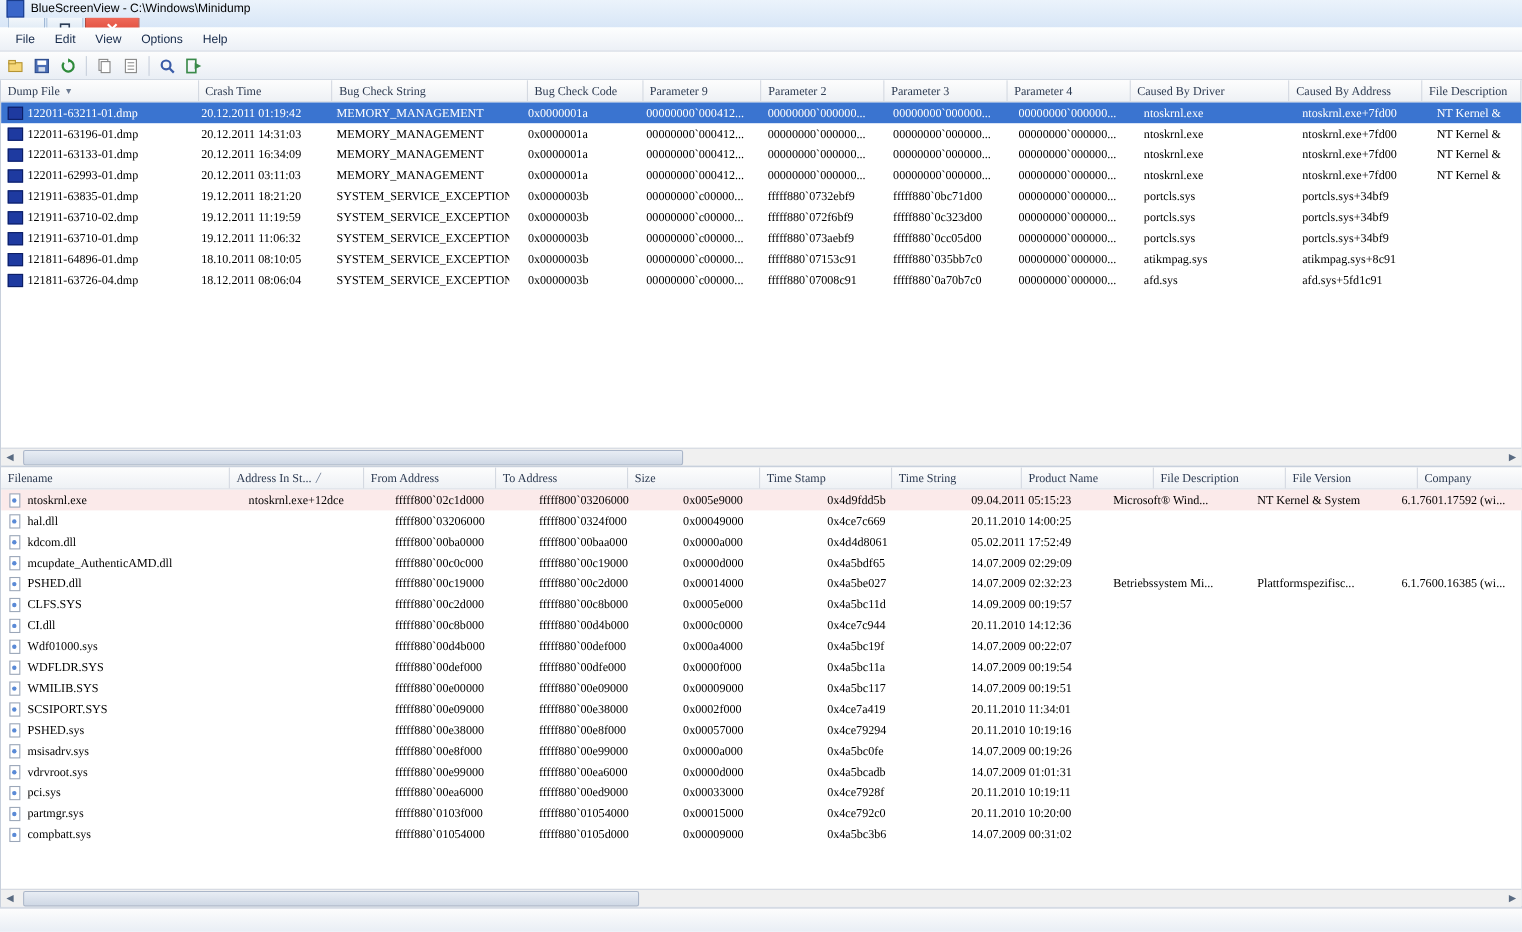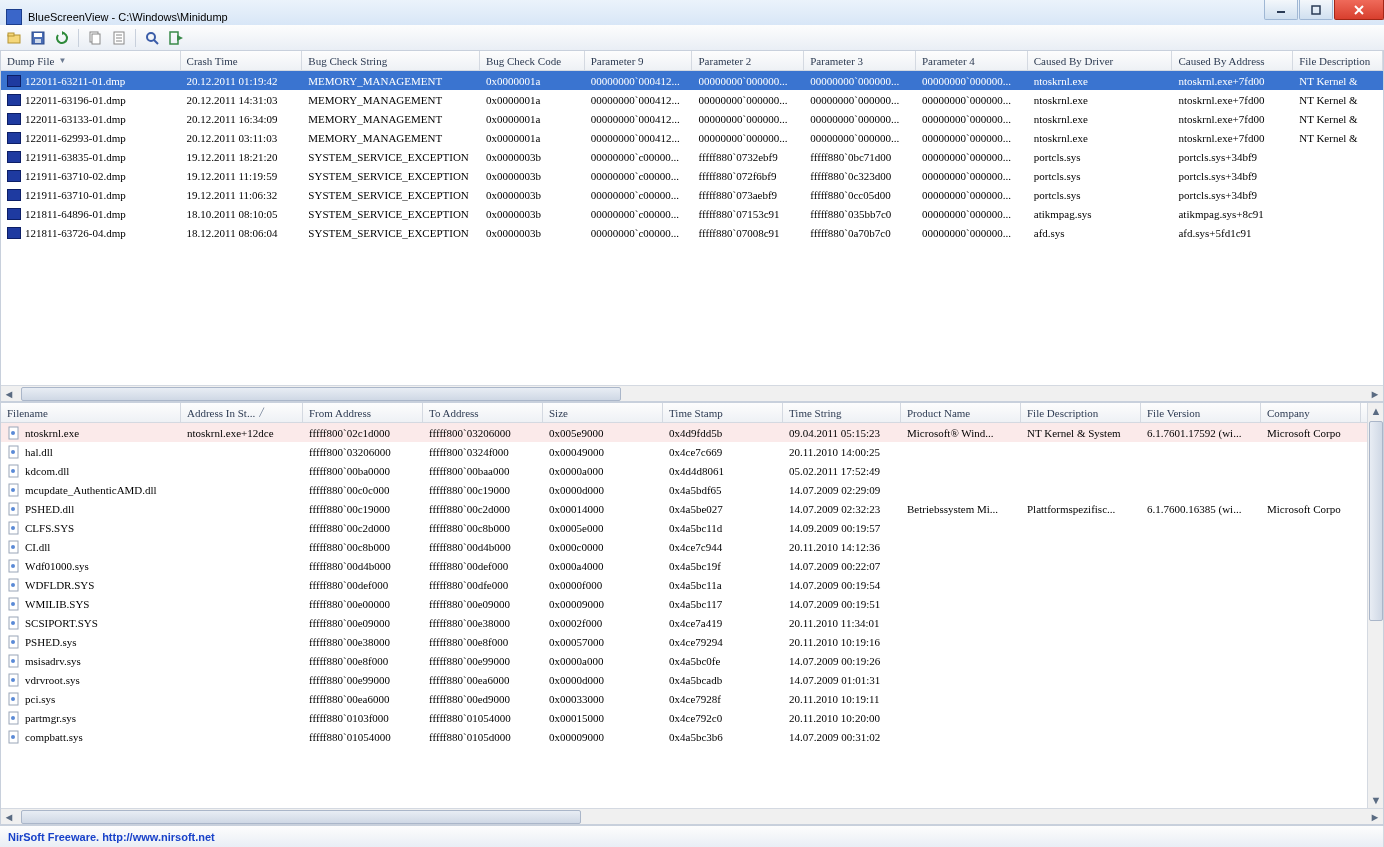--- a/index.html
+++ b/index.html
@@ -1,18 +1,18 @@
 <!DOCTYPE html>
 <html><head>
 <meta charset="utf-8">
 <style>
   * { box-sizing: border-box; margin: 0; padding: 0; }
   html, body { width: 1384px; height: 847px; overflow: hidden; font-family: Tahoma, 'Segoe UI', sans-serif; font-size: 11px; background: #d6dff5; }
   .window { width: 1384px; height: 847px; background:#fff; display:flex; flex-direction:column; }
-  .titlebar { height:25px; background: linear-gradient(#ebf3fb,#d8e6f7); display:flex; align-items:flex-end; padding-left:6px; padding-right:0; justify-content:space-between; }
+  .titlebar { height:25px; background: linear-gradient(#ebf3fb,#d8e6f7); display:flex; align-items:flex-start; padding-left:6px; padding-right:0; justify-content:space-between;flex-direction:column; }
   .titlebar-left { display:flex; align-items:center; gap:6px; }
   .app-icon { width:16px; height:16px; background:#3a66c9; border:1px solid #1b3d8c; }
   .titlebar-text { color:#000; }
   .win-btns { display:flex; align-items:flex-start; height:100%; }
   .win-btn { width:34px; height:20px; border-radius:0 0 2px 2px; margin-left:1px; display:flex; align-items:center; justify-content:center; }
   .win-btn.min, .win-btn.max { background:linear-gradient(#f3f7fb,#d0e0f0); border:1px solid #9fb7d4; border-top:none; }
   .win-btn.close { width:50px; background:linear-gradient(#ef6a5a,#d83f2e); border:1px solid #a32616; border-top:none; }
   .win-btn svg, .win-btn span { pointer-events:none; }
   .menubar { height:22px; background:linear-gradient(#fdfefe,#ecf0f6); border-bottom:1px solid #c8d0dc; display:flex; align-items:center; padding-left:6px; gap:2px; }
   .menuitem { padding:2px 8px; color:#15294a; cursor:default; }
@@ -20,21 +20,21 @@
   .tb-btn { width:20px; height:20px; display:flex; align-items:center; justify-content:center; border:1px solid transparent; }
   .tb-sep { width:1px; height:18px; background:#c8d0dc; margin:0 2px; }
   .panes { flex:1; display:flex; flex-direction:column; border:1px solid #c8d0dc; border-top:none; min-height:0;font-family:Liberation Serif, serif; }
   .pane { display:flex; flex-direction:column; min-height:0; background:#fff; }
   .pane.top { height: 350px; }
   .pane.bottom { flex:1; border-top:2px solid #c8d0dc; }
   .grid-head { display:flex; height:20px; background:linear-gradient(#fdfdfd,#eef1f5); border-bottom:1px solid #d4d9e1; flex:0 0 auto; }
   .col-h { border-right:1px solid #d4d9e1; padding:3px 6px; color:#2d3b52; white-space:nowrap; overflow:hidden; display:flex; align-items:center; gap:4px; }
   .sort-ind { font-size:8px; color:#6b7a91; }
   .grid-body { flex:1; overflow:hidden; }
-  .row { display:flex; height:19px; align-items:center; white-space:nowrap; }
+  .row { display:flex; height:19px; align-items:center; white-space:nowrap;gap:11px; }
   .row.selected { background:#3a74d0; color:#fff; }
   .row.highlighted { background:#fbeaea; }
   .cell { padding:2px 6px; overflow:hidden; text-overflow:clip; white-space:nowrap; }
   .cell.icon-cell { display:flex; align-items:center; gap:4px; }
   .bsod-ic { width:14px; height:12px; background:#1e3aa0; border:1px solid #0c1e66; display:inline-block; }
   .file-ic { width:14px; height:14px; display:inline-block; }
   .h-scroll { height:16px; background:#f0f0f0; border-top:1px solid #d4d9e1; position:relative; }
   .h-scroll .thumb { position:absolute; top:1px; left:20px; height:14px; width:600px; background:linear-gradient(#e8edf4,#cfd8e5); border:1px solid #aab6c9; border-radius:2px; }
   .h-scroll .arrow { position:absolute; top:0; width:16px; height:16px; display:flex; align-items:center; justify-content:center; color:#5a6b82; }
   .h-scroll .arrow.l { left:0; }
@@ -45,21 +45,21 @@
   .v-scroll .arrow.up { top:0; }
   .v-scroll .arrow.dn { bottom:0; }
   .v-scroll .thumb { position:absolute; left:1px; top:18px; width:14px; height:200px; background:linear-gradient(to right,#e8edf4,#cfd8e5); border:1px solid #aab6c9; border-radius:2px; }
   .statusbar { height:22px; background:linear-gradient(#fdfdfd,#e9eef5); border-top:1px solid #c8d0dc; display:flex; align-items:center; }
   .status-cell { padding:3px 8px; border-right:1px solid #d4d9e1; height:100%; display:flex; align-items:center; }
   .status-link { color:#1841c9; font-weight:bold; }
   
   .t-c0{width:180px}.t-c1{width:122px}.t-c2{width:178px}.t-c3{width:105px}.t-c4{width:108px}
   .t-c5{width:112px}.t-c6{width:112px}.t-c7{width:112px}.t-c8{width:145px}.t-c9{width:121px}.t-c10{width:90px}
   
-  .b-c0{width:180px}.b-c1{width:122px}.b-c2{width:120px}.b-c3{width:120px}.b-c4{width:120px}
+  .b-c0{width:208px}.b-c1{width:122px}.b-c2{width:120px}.b-c3{width:120px}.b-c4{width:120px}
   .b-c5{width:120px}.b-c6{width:118px}.b-c7{width:120px}.b-c8{width:120px}.b-c9{width:120px}.b-c10{width:100px}
 </style>
 </head>
 <body>
 
 <div class="window">
 
   <div class="titlebar">
     <div class="titlebar-left">
       <span class="app-icon"></span>
@@ -78,20 +78,27 @@
         </div>
       <div class="win-btn close">
           <svg width="12" height="10">
             <line x1="2" y1="1" x2="10" y2="9" stroke="#fff" stroke-width="2"></line>
             <line x1="10" y1="1" x2="2" y2="9" stroke="#fff" stroke-width="2"></line>
           </svg>
         </div>
     </div>
   </div>
 
+  <div class="menubar">
+    <div class="menuitem">File</div>
+    <div class="menuitem">Edit</div>
+    <div class="menuitem">View</div>
+    <div class="menuitem">Options</div>
+    <div class="menuitem">Help</div>
+  </div>
 
   <div class="toolbar">
     <div class="tb-btn">
         <svg width="16" height="16">
           <rect x="2" y="5" width="12" height="8" fill="#f5d77a" stroke="#b59433"></rect>
           <rect x="2" y="3" width="6" height="3" fill="#f5d77a" stroke="#b59433"></rect>
         </svg>
       </div>
     <div class="tb-btn">
         <svg width="16" height="16">
@@ -656,18 +663,15 @@
       <div class="h-scroll">
         <div class="arrow l">◄</div>
         <div class="thumb" style="width:560px"></div>
         <div class="arrow r">►</div>
       </div>
     </div>
 
   </div>
 
   <div class="statusbar">
-    <div class="status-cell" style="flex:1">
-        <span class="status-link">NirSoft Freeware.  http://www.nirsoft.net</span>
-      </div>
   </div>
 
 </div>
 
 </body></html>

